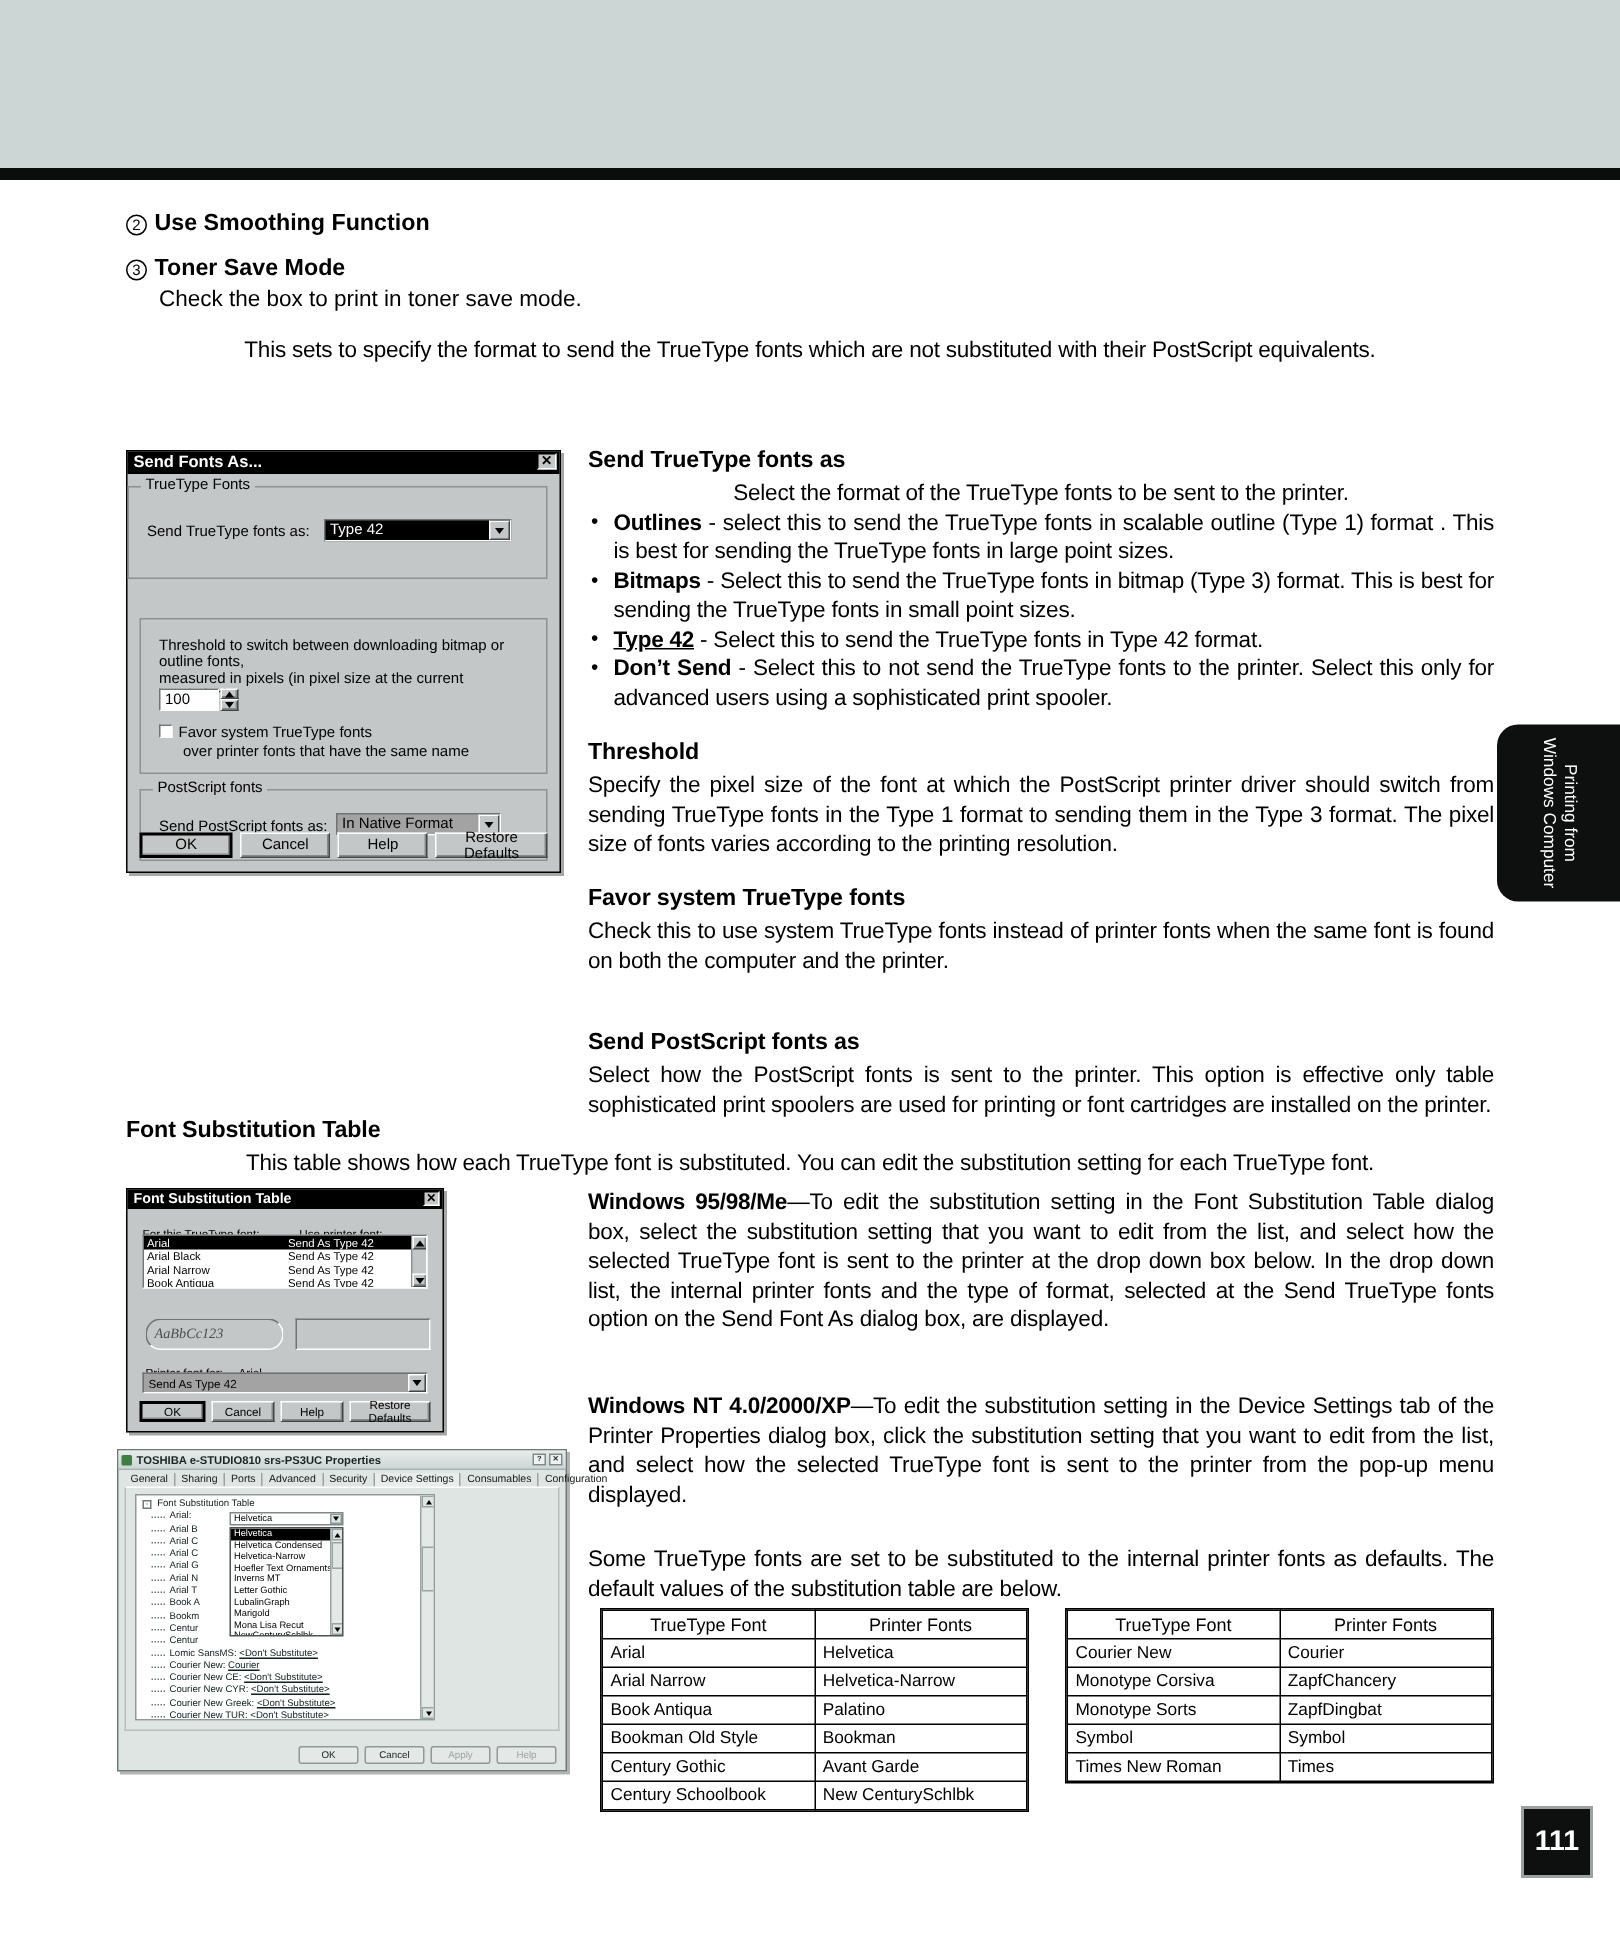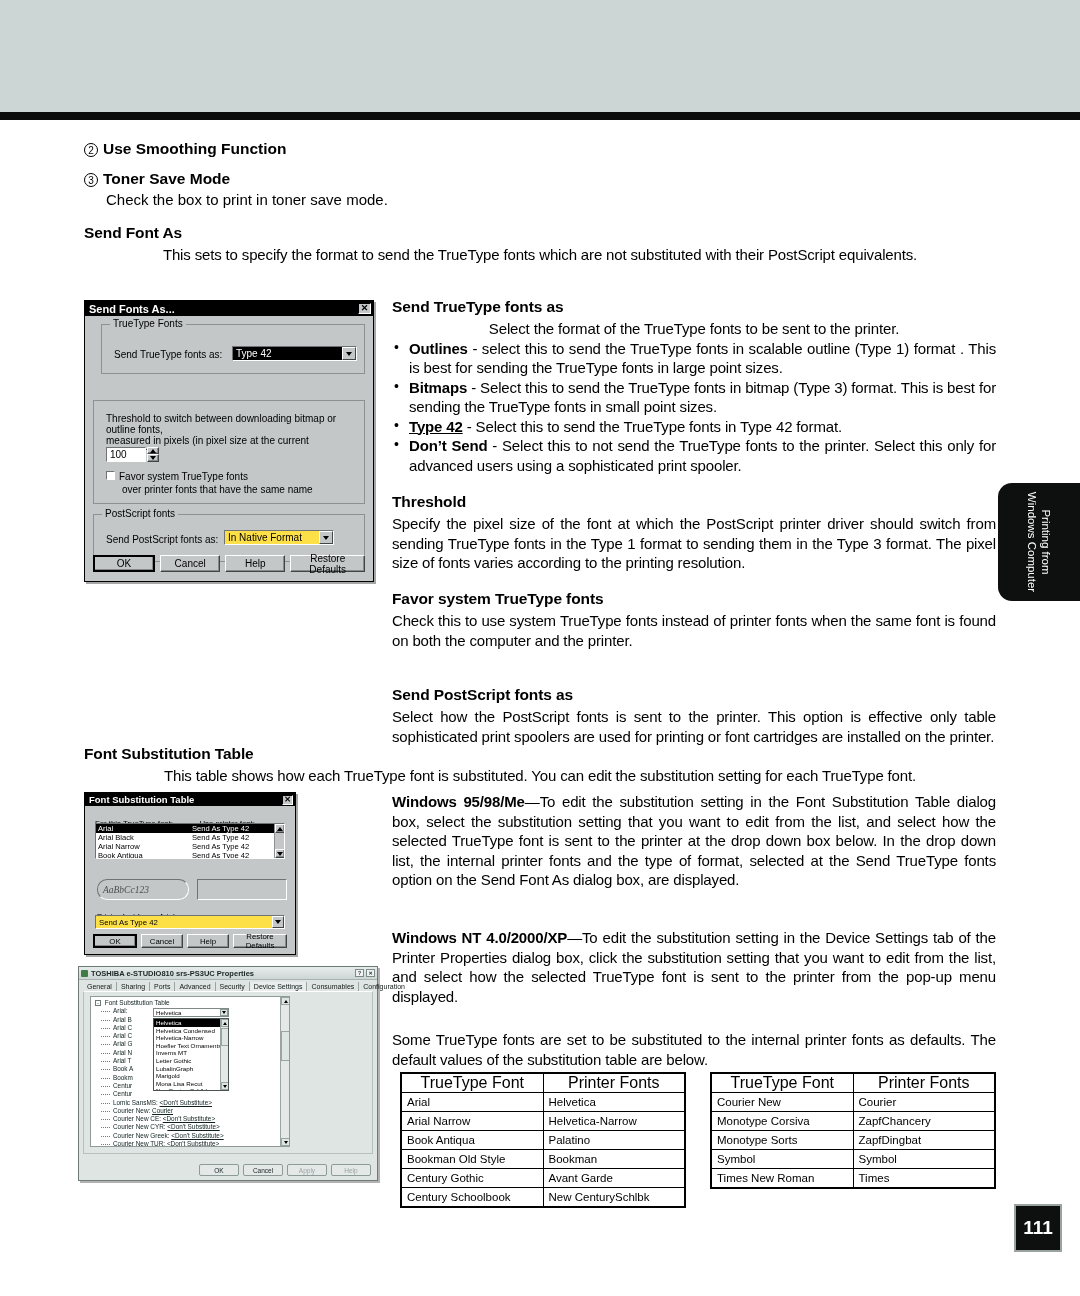--- a/index.html
+++ b/index.html
@@ -83,21 +83,21 @@
 
   
   .win9x {
     background: #c3c7c7; border: 1px solid #000;
     font-family: "Liberation Sans", sans-serif; color: #000;
     box-shadow: 2px 2px 0 rgba(0,0,0,.35);
     position: absolute;
   }
   .w-title {
     background: #000; color: #fff; font-weight: bold;
-    display: flex; align-items: center; justify-content: space-between;
+    display: flex; align-items: flex-start; justify-content: space-between;
     padding: 1px 2px 1px 4px;
   }
   .w-close {
     background: #c3c7c7; color: #000; border: 1px solid #000;
     border-right-color: #fff; border-bottom-color: #fff;
     font-weight: bold; text-align: center;
   }
   .grp {
     border: 1px solid #8d9191; border-top-color: #8d9191;
     position: relative; margin: 0;
@@ -111,21 +111,21 @@
     border-right-color: #fff; border-bottom-color: #fff;
   }
   .btn {
     background: #c3c7c7; border: 1px solid #fff;
     border-right-color: #424545; border-bottom-color: #424545;
     box-shadow: inset -1px -1px 0 #868a8a;
     text-align: center; display: flex; align-items: center; justify-content: center;
   }
   .btn.def { border: 2px solid #000; }
   .combo {
-    background: #fde047; border: 1px solid #6f7373; border-right-color: #fff;
+    background: #a3a3a3; border: 1px solid #6f7373; border-right-color: #fff;
     border-bottom-color: #fff; display: flex; align-items: center;
     justify-content: space-between; padding-left: 3px; overflow: hidden;
   }
   .combo .arrow {
     background: #c3c7c7; border: 1px solid #fff; border-right-color: #424545;
     border-bottom-color: #424545; display: flex; align-items: center;
     justify-content: center; flex: none;
   }
   .caret-dn {
     width: 0; height: 0; border-left: 3px solid transparent;
@@ -230,21 +230,21 @@
   
   .subtab {
     position: absolute; border: 1.5px solid #000; border-collapse: collapse;
     font-size: 11.5px;
   }
   .subtab table { border-collapse: collapse; width: 100%; }
   .subtab td, .subtab th {
     border: 1px solid #000; padding: 2px 5px; font-weight: normal;
     height: 19px; line-height: 14px;
   }
-  .subtab th { font-size: 16px; }
+  .subtab th { font-size: 12px; }
   .subtab td { text-align: left; }
   #tbl-left  { left: 400px; top: 952px; width: 286px; }
   #tbl-right { left: 710px; top: 952px; width: 286px; }
 </style>
 </head>
 <body>
 
 <div id="header-band"></div>
 <div id="header-rule"></div>
 
@@ -269,21 +269,20 @@
 
     <div class="num-item">
       <div class="num-head">
         <span class="circled">3</span>
         <span>Toner Save Mode</span>
       </div>
       <div class="num-body">Check the box to print in toner save mode.</div>
     </div>
 
     <div style="margin-top:14px;">
-      <h3 class="sec">Send Font As</h3>
       <p class="body nojust">This sets to specify the format to send the TrueType fonts which are not substituted with their PostScript equivalents.</p>
     </div>
   </div>
 
   <div class="col-right" style="top:178px;">
     <h3 class="sec">Send TrueType fonts as</h3>
     <p class="body nojust">Select the format of the TrueType fonts to be sent to the printer.</p>
     <ul class="bullets">
       <li><span class="b">Outlines</span><span> - select this to send the TrueType fonts in scalable outline (Type 1) format .  This is best for sending the TrueType fonts in large point sizes.</span></li>
       <li><span class="b">Bitmaps</span><span> - Select this to send the TrueType fonts in bitmap (Type 3) format.  This is best for sending the TrueType fonts in small point sizes.</span></li>
@@ -323,21 +322,21 @@
   <div class="col-right" style="top:910px;">
     <p class="body">Some TrueType fonts are set to be substituted to the internal printer fonts as defaults.  The default values of the substitution table are below.</p>
   </div>
 
   <div id="dlg-sendfonts" class="win9x">
     <div class="w-title">
       <span>Send Fonts As...</span>
       <span class="w-close">✕</span>
     </div>
 
-    <div class="grp" style="margin:8px 8px 0 16px; height:50px;">
+    <div class="grp" style="margin:8px 8px 0 0; height:62px;">
       <span class="leg sf-lbl">TrueType Fonts</span>
       <div style="position:absolute; left:12px; top:24px;" class="sf-lbl">Send TrueType fonts as:</div>
       <div class="combo" style="position:absolute; left:130px; top:21px; width:125px; height:15px; background:#000;">
         <span class="sf-lbl" style="color:#fff;">Type 42</span>
         <span class="arrow" style="width:14px; height:13px;">
             <span class="caret-dn"></span>
           </span>
       </div>
     </div>
 

